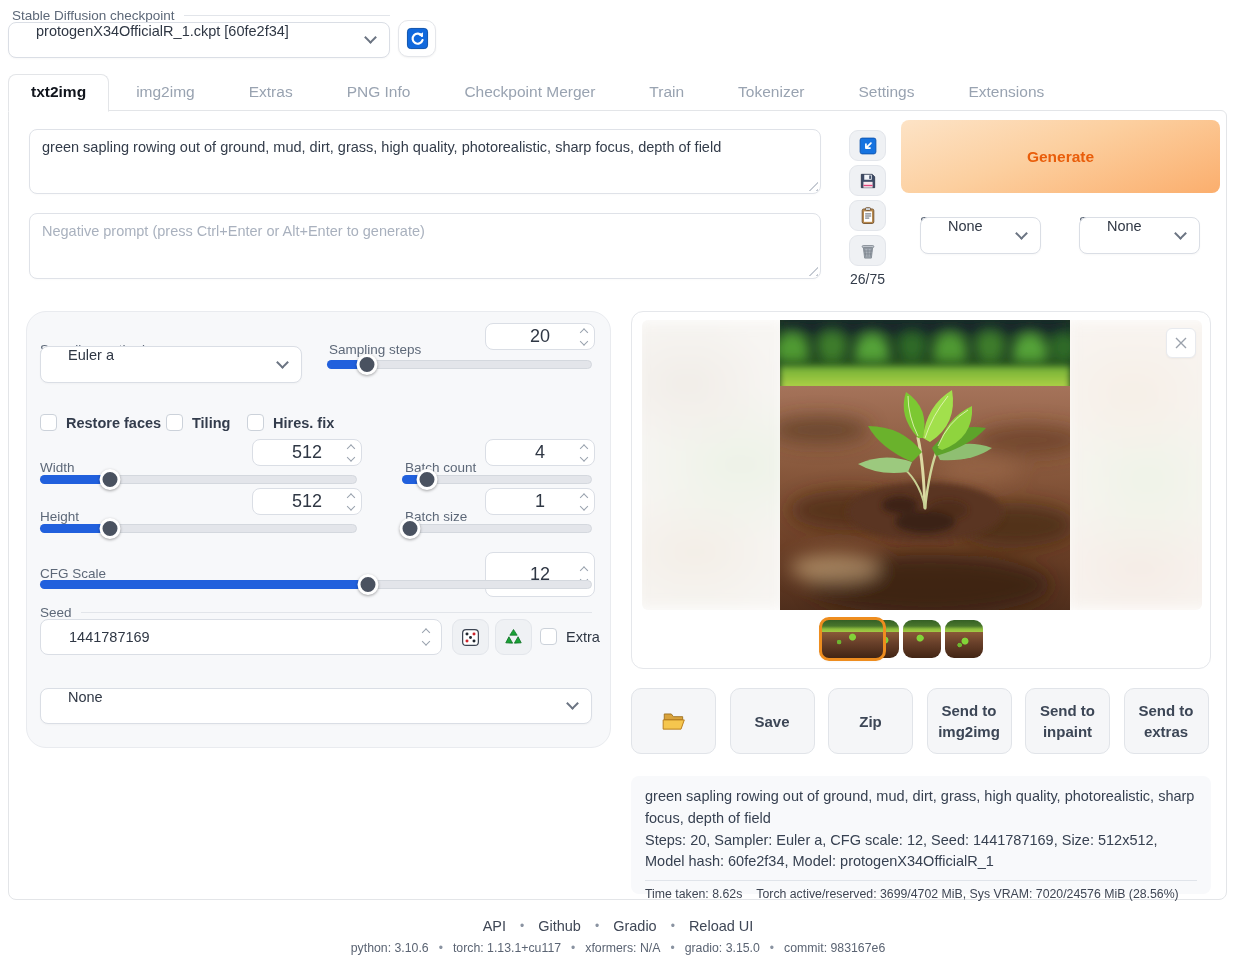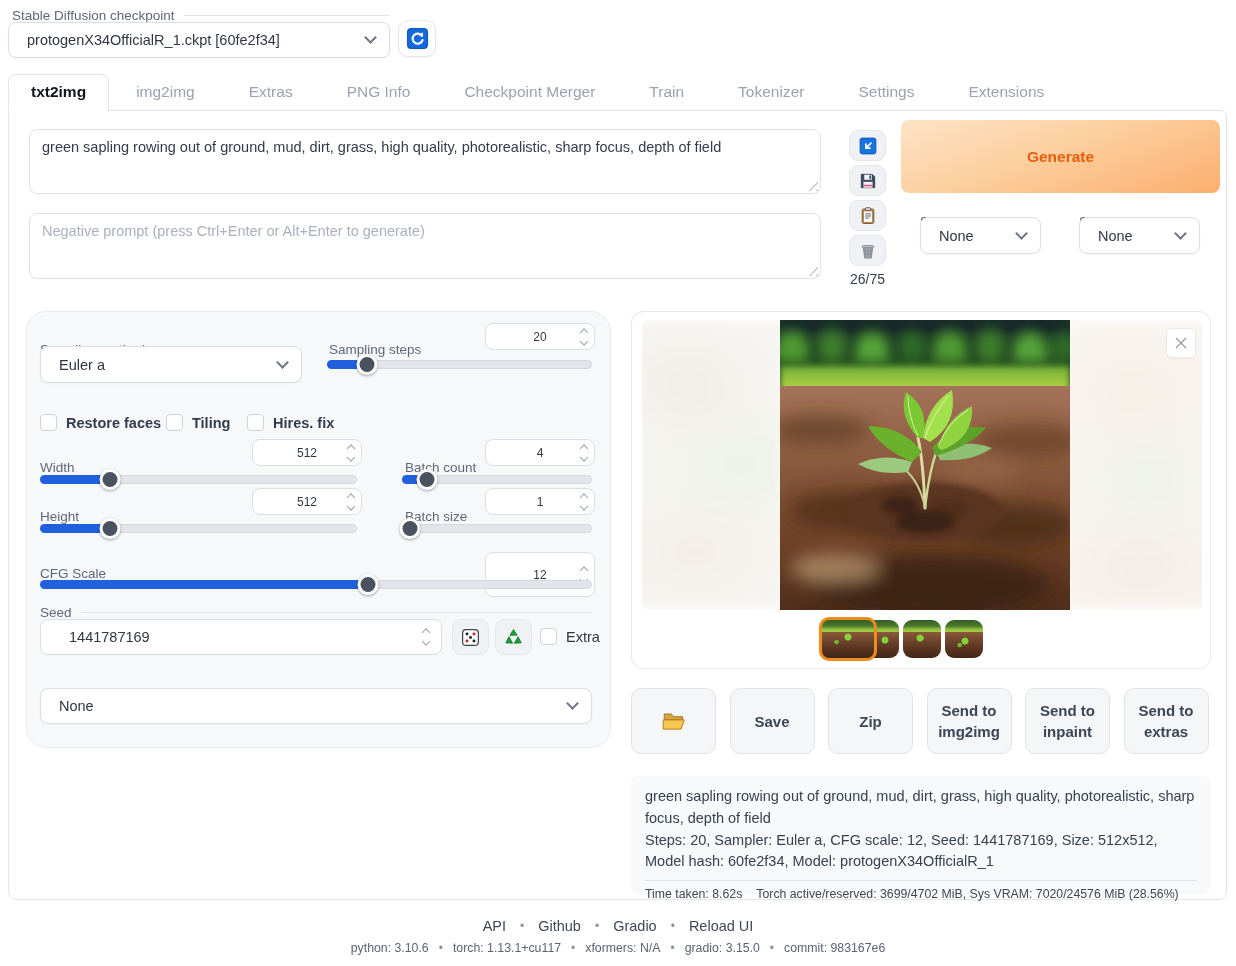--- a/index.html
+++ b/index.html
@@ -4,26 +4,26 @@
 <style>
   * { box-sizing: border-box; margin: 0; padding: 0; }
   body { background:#fff; font-family:"Liberation Sans", sans-serif; }
   .canvas { position:relative; width:1236px; height:966px; background:#fff; overflow:hidden; }
 
   
   .lbl { position:absolute; font-size:13.5px; color:#5d6878;margin-top:16px; }
   .label-line { position:absolute; display:flex; align-items:center; font-size:13.5px; color:#5d6878; }
   .label-line::after { content:""; flex:1; height:1px; background:#e2e5ea; margin-left:9px; }
   .sel { position:absolute; background:#fff; border:1px solid #dadee5; border-radius:8px;
-         display:flex; align-items:center; padding:0 34px 0 18px; font-size:14.5px; color:#2f3744;
+         display:flex; align-items:flex-start; padding:0 34px 0 27px; font-size:14.5px; color:#2f3744;
          box-shadow:0 1px 2px rgba(0,0,0,.03); cursor:pointer; }
   .sel-chev { position:absolute; right:14px; top:50%; width:9px; height:9px; margin-top:-7px;
               border-right:2px solid #6b7482; border-bottom:2px solid #6b7482; transform:rotate(45deg); }
   .num { position:absolute; background:#fff; border:1px solid #dadee5; border-radius:8px;
-         display:flex; align-items:center; justify-content:center; font-size:12px; color:#2f3744; }
+         display:flex; align-items:center; justify-content:center; font-size:18px; color:#2f3744; }
   .stepper { position:absolute; right:7px; top:50%; transform:translateY(-50%); display:flex; flex-direction:column; gap:3px; }
   .chev { width:6px; height:6px; border-right:1.5px solid #98a1ad; border-bottom:1.5px solid #98a1ad; display:block; }
   .chev.up { transform:rotate(-135deg); }
   .chev.down { transform:rotate(45deg); }
   .slider { position:absolute; height:21px; }
   .rail { position:absolute; top:6px; left:0; right:0; height:9px; border-radius:6px; background:#e3e5ea; border:1px solid #d4d8de; }
   .fill { position:absolute; top:6px; left:0; height:9px; border-radius:6px 0 0 6px; background:#2160dd; }
   .knob { position:absolute; top:0; width:21px; height:21px; border-radius:50%; background:#4a5260;
           border:3px solid #fff; box-shadow:0 1px 3px rgba(0,0,0,.35); transform:translateX(-50%); }
   .cb { width:17px; height:17px; border:1px solid #ccd2da; border-radius:4px; background:#fff; flex:none; }

